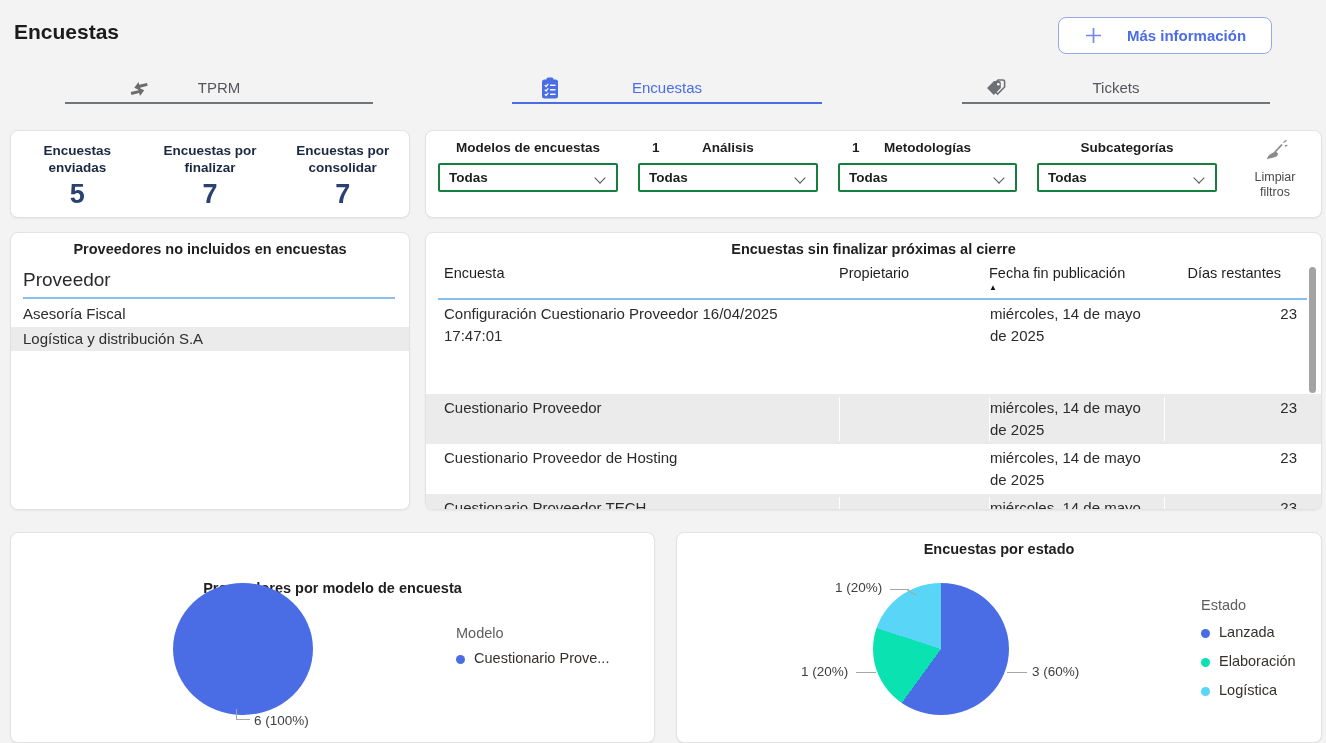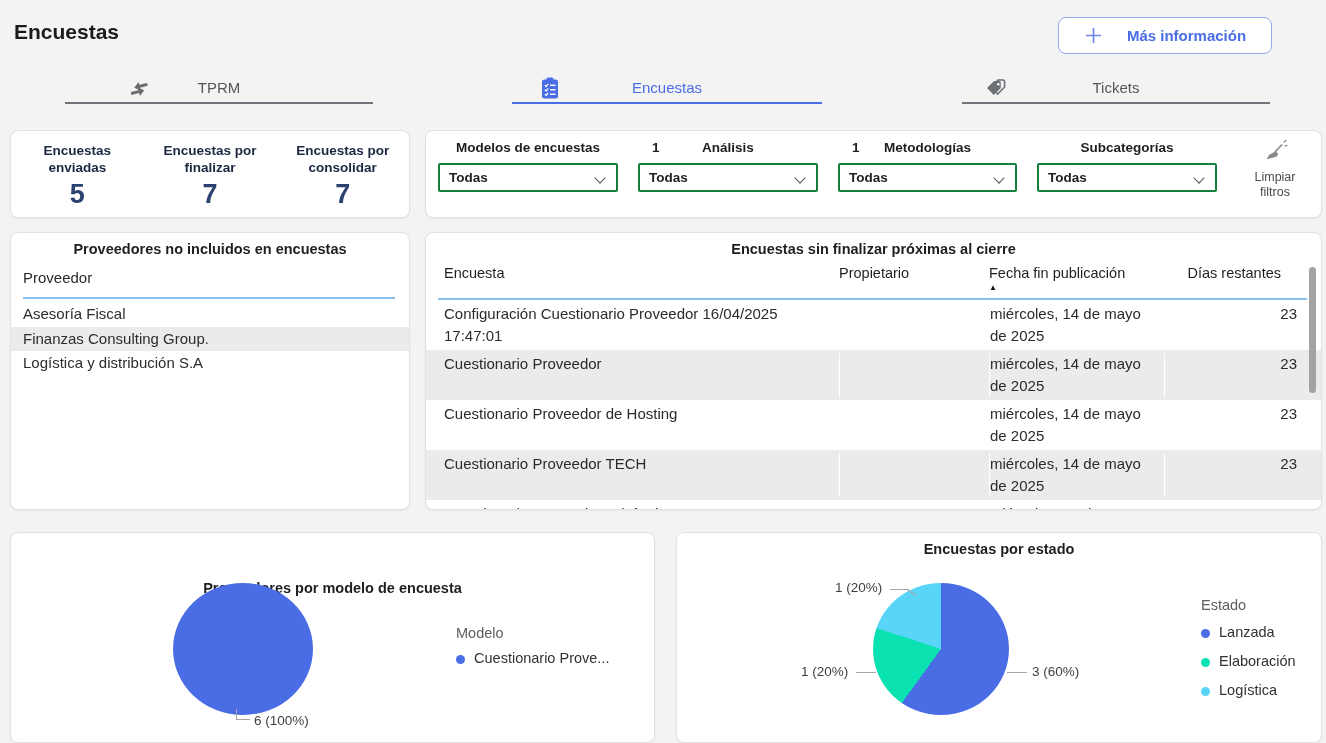--- a/index.html
+++ b/index.html
@@ -24,21 +24,21 @@
   .fheader{position:relative;text-align:center;font-size:13.5px;font-weight:700;color:#1e1e1e;height:22px;line-height:18px;}
   .fbadge{position:absolute;left:14px;top:0;font-weight:700;}
   .dropdown{position:relative;margin-top:2px;height:29px;border:2px solid #15803d;border-radius:2px;background:#fff;
             box-sizing:border-box;display:flex;align-items:center;padding:0 28px 0 9px;cursor:pointer;}
   .dropdown .dvalue{font-size:13.5px;font-weight:700;color:#1e1e1e;}
   .chev{position:absolute;right:12px;top:9px;width:7px;height:7px;border-right:1.4px solid #555;
         border-bottom:1.4px solid #555;transform:rotate(45deg);}
   .clear-btn{position:absolute;text-align:center;cursor:pointer;color:#4a4a4a;}
   .clear-btn .clabel{font-size:12.5px;line-height:15px;margin-top:1px;}
   .vtitle{position:absolute;left:0;right:0;text-align:center;font-size:14.5px;font-weight:600;color:#1f1f1f;}
-  .ptable-header{position:absolute;font-size:15px;color:#2a2a2a;text-align:center;}
+  .ptable-header{position:absolute;font-size:19px;color:#2a2a2a;text-align:center;}
   .hline{position:absolute;height:0;border-bottom:2px solid #85c0ee;}
   .prow{height:24.5px;line-height:24.5px;font-size:15px;color:#2d2d2d;padding-left:12px;}
   .rows-wrap .prow:nth-child(even){background:#ebebeb;}
   .sgrid{display:grid;grid-template-columns:395px 150px 175px 1fr;box-sizing:border-box;}
   .shead{position:absolute;left:18px;right:16px;font-size:14.5px;color:#1f1f1f;}
   .shead .hcell{cursor:pointer;}
   .shead .sort{display:block;font-size:8px;color:#111;line-height:8px;margin-top:3px;}
   .srow{padding:3px 0;line-height:22px;font-size:15px;color:#2b2b2b;min-height:48px;box-sizing:border-box;}
   .srows .srow:nth-child(even){background:#ebebeb;}
   .srow > div{padding-right:14px;border-left:1px solid #fff;}
@@ -171,21 +171,20 @@
       <div class="clabel">Limpiar filtros</div>
     </div>
   </div>
 
   <div class="card" style="left:10px;top:232px;width:400px;height:278px;">
     <div class="vtitle" style="top:8px;">Proveedores no incluidos en encuestas</div>
     <div class="ptable-header" style="left:12px;top:36px;">Proveedor</div>
     <div class="hline" style="left:12px;right:14px;top:64px;"></div>
     <div class="rows-wrap" style="position:absolute;left:0;right:0;top:69px;">
       <div class="prow">Asesoría Fiscal</div>
-      <div class="prow">Finanzas Consulting Group.</div>
       <div class="prow">Logística y distribución S.A</div>
     </div>
   </div>
 
   <div class="card" style="left:425px;top:232px;width:897px;height:278px;">
     <div class="vtitle" style="top:8px;">Encuestas sin finalizar próximas al cierre</div>
 
     <div class="shead sgrid" style="top:32px;">
       <div class="hcell">Encuesta</div>
       <div class="hcell">Propietario</div>
@@ -198,21 +197,21 @@
 
     <div class="hline" style="left:12px;right:14px;top:65px;"></div>
 
     <div class="srows" style="position:absolute;left:0;right:0;top:67px;">
       <div class="srow sgrid" style="padding-left:18px;border-radius:8px;">
         <div>Configuración Cuestionario Proveedor 16/04/2025 17:47:01</div>
         <div></div>
         <div>miércoles, 14 de mayo de 2025</div>
         <div class="cell-num">23</div>
       </div>
-      <div class="srow sgrid" style="padding-left:18px;">
+      <div class="srow sgrid" style="padding-left:18px;margin-top:44px;">
         <div>Cuestionario Proveedor</div>
         <div></div>
         <div>miércoles, 14 de mayo de 2025</div>
         <div class="cell-num">23</div>
       </div>
       <div class="srow sgrid" style="padding-left:18px;">
         <div>Cuestionario Proveedor de Hosting</div>
         <div></div>
         <div>miércoles, 14 de mayo de 2025</div>
         <div class="cell-num">23</div>

